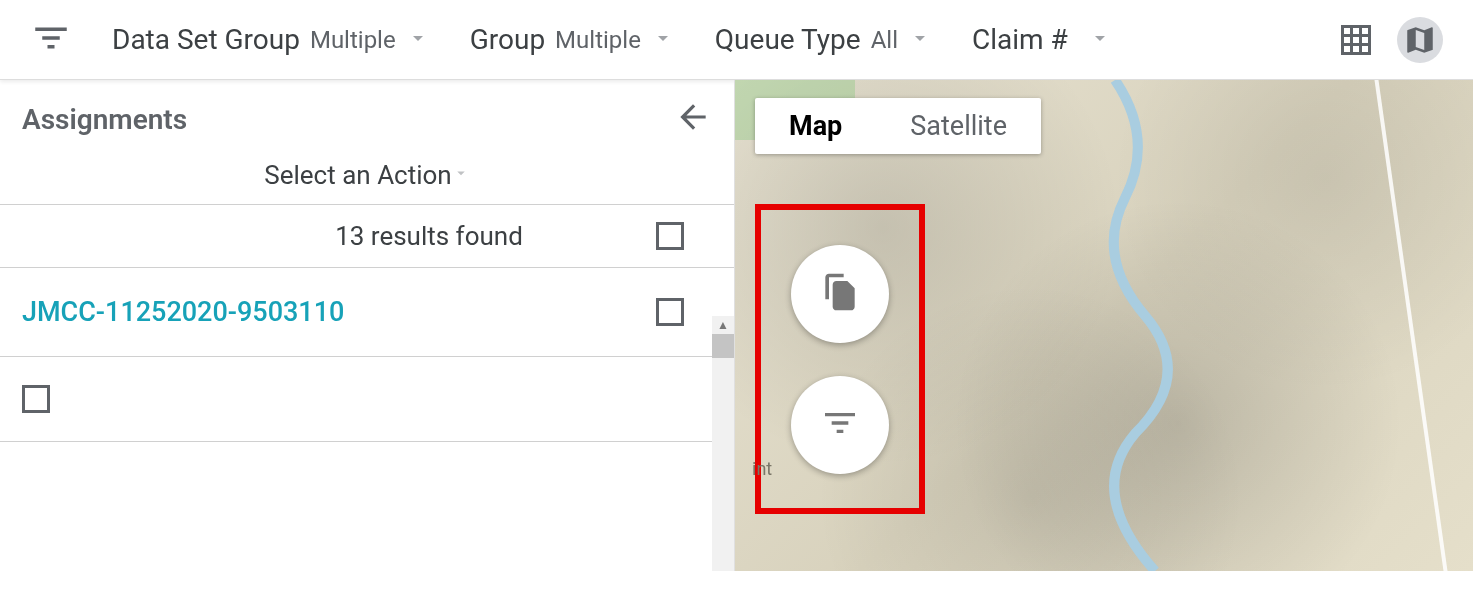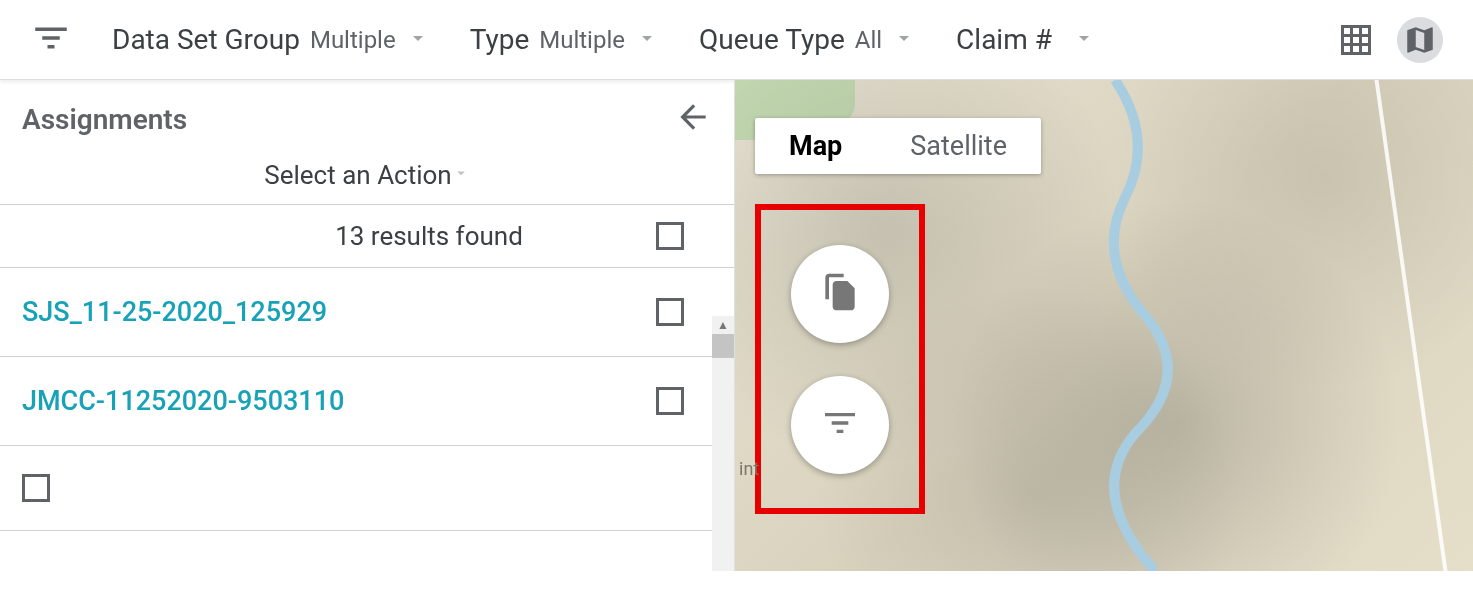--- a/index.html
+++ b/index.html
@@ -202,21 +202,20 @@
 
   .map-type-toggle {
     position: absolute;
     top: 18px;
     left: 20px;
     display: flex;
     background: #fff;
     box-shadow: 0 1px 4px rgba(0,0,0,0.3);
     border-radius: 2px;
     overflow: hidden;
-    margin-top: 20px;
   }
   .map-type-btn {
     padding: 12px 34px;
     font-size: 27px;
     cursor: pointer;
     color: #5f6368;
   }
   .map-type-btn.active {
     font-weight: 700;
     color: #000;
@@ -243,21 +242,21 @@
     box-shadow: 0 2px 6px rgba(0,0,0,0.3);
     display: flex;
     align-items: center;
     justify-content: center;
     cursor: pointer;
   }
 
   .map-point-label {
     position: absolute;
     top: 378px;
-    left: 4px;
+    left: 17px;
     font-size: 18px;
     color: #7a7668;
   }
 </style>
 </head>
 <body>
 
 <div class="topbar">
   <span class="filter-icon">
     <svg width="42" height="42" viewBox="0 0 24 24" fill="#5f6368">
@@ -269,21 +268,21 @@
     <span class="filter-label">Data Set Group</span>
     <span class="filter-value">Multiple</span>
     <span class="dropdown-arrow">
       <svg width="24" height="24" viewBox="0 0 24 24" fill="#a0a3a7">
           <path d="M7 10l5 5 5-5z"></path>
         </svg>
     </span>
   </div>
 
   <div class="filter-group">
-    <span class="filter-label">Type</span>
+    <span class="filter-label">Group</span>
     <span class="filter-value">Multiple</span>
     <span class="dropdown-arrow">
       <svg width="24" height="24" viewBox="0 0 24 24" fill="#a0a3a7">
           <path d="M7 10l5 5 5-5z"></path>
         </svg>
     </span>
   </div>
 
   <div class="filter-group">
     <span class="filter-label">Queue Type</span>
@@ -343,24 +342,20 @@
             <path d="M7 10l5 5 5-5z"></path>
           </svg>
       </span>
     </div>
 
     <div class="results-row">
       <span class="results-text">13 results found</span>
       <div class="checkbox"></div>
     </div>
 
-    <div class="list-row">
-      <span class="list-link">SJS_11-25-2020_125929</span>
-      <div class="checkbox"></div>
-    </div>
     <div class="list-row">
       <span class="list-link">JMCC-11252020-9503110</span>
       <div class="checkbox"></div>
     </div>
     <div class="list-row">
       <div class="checkbox"></div>
     </div>
 
     <div class="scrollbar-track">
       <div class="scroll-arrow-up">▲</div>

